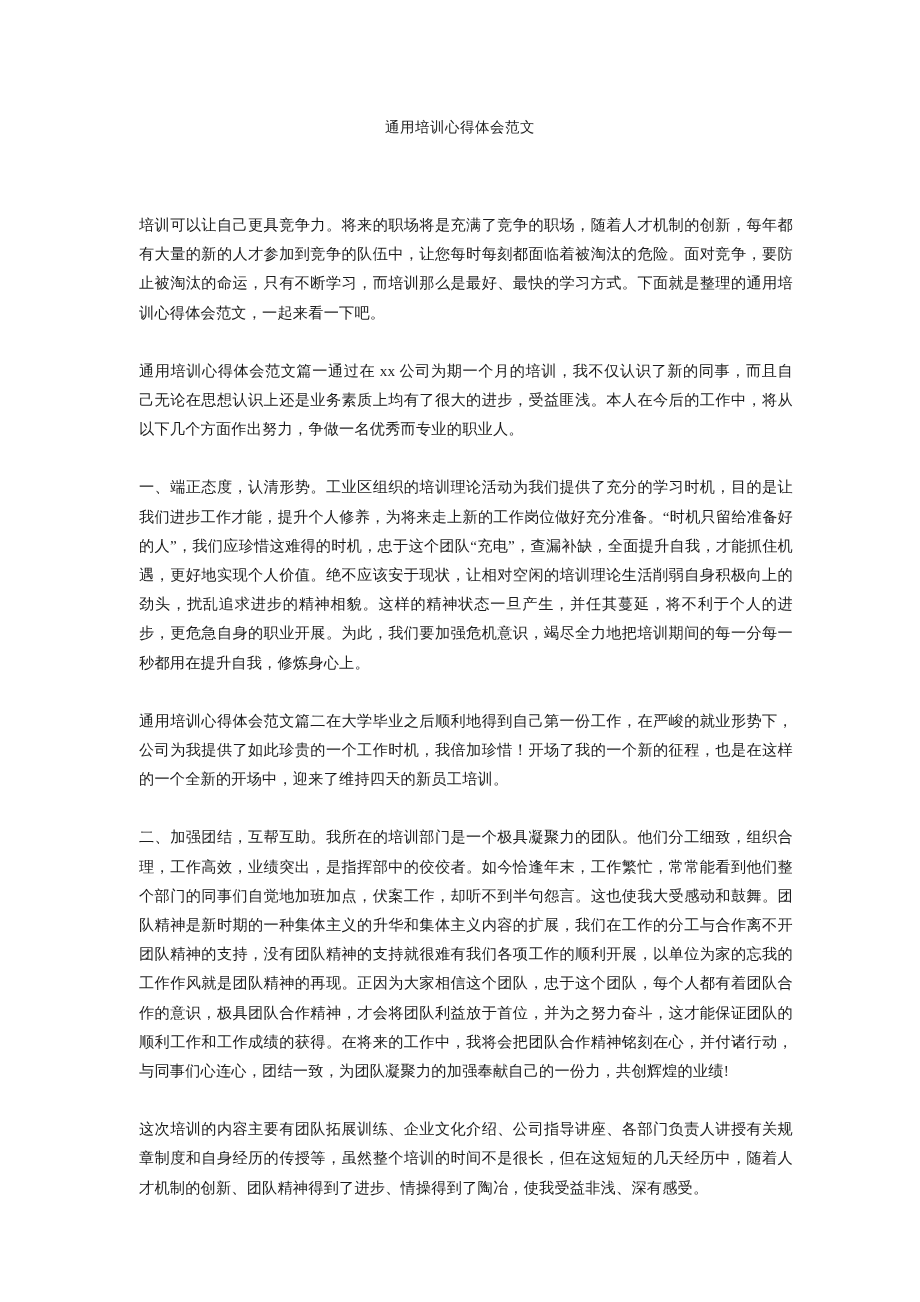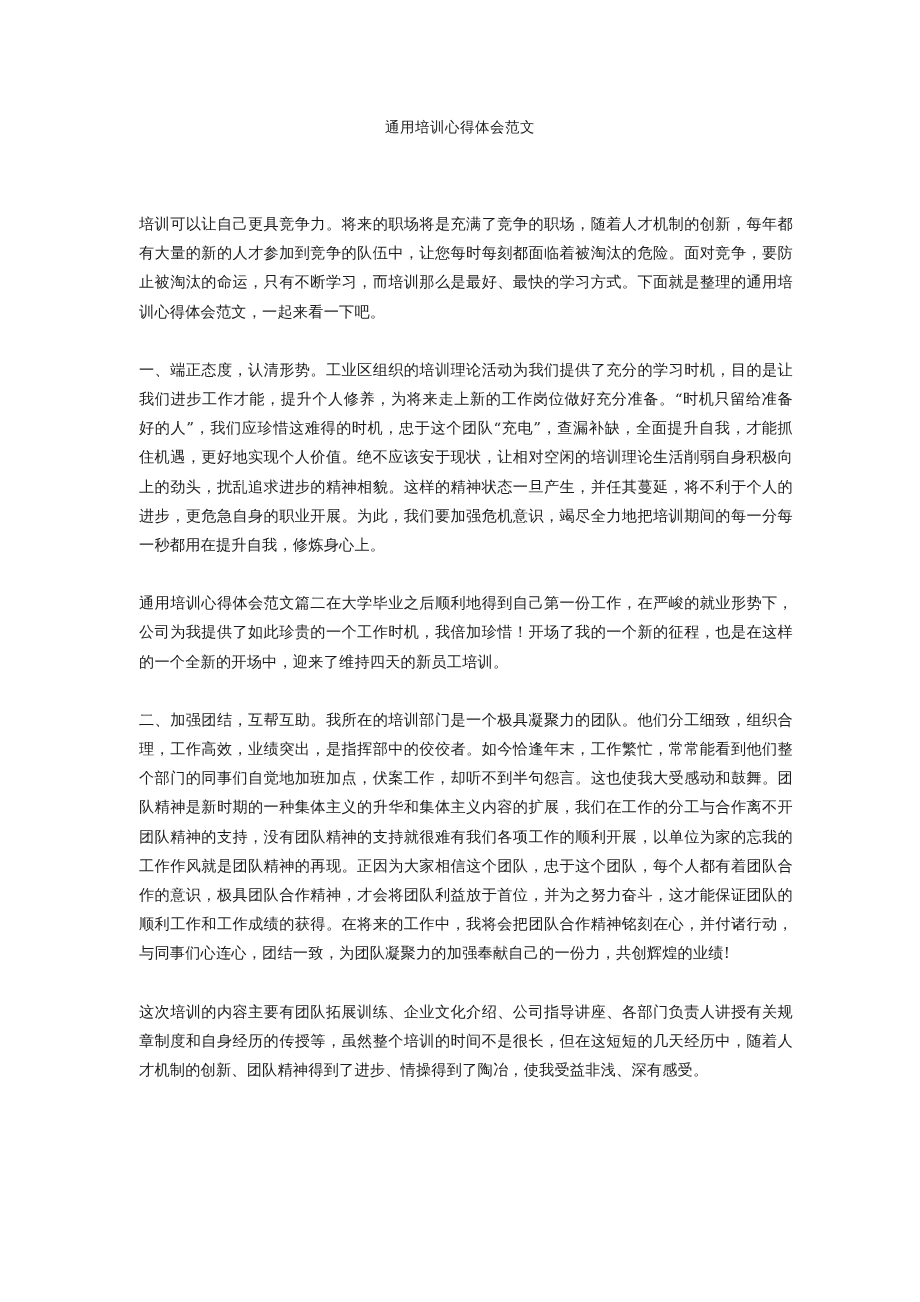--- a/index.html
+++ b/index.html
@@ -31,37 +31,39 @@
     font-size: 14.5px;
     line-height: 20px;
     letter-spacing: 0.5px;
     color: #222;
   }
   .body-text {
     position: absolute;
     left: 139px;
     top: 210px;
     width: 654px;
+    font-family: Liberation Serif, serif;
   }
   .para {
     margin: 0 0 29px 0;
     font-size: 15.2px;
     line-height: 29.2px;
     text-align: justify;
     text-justify: inter-character;
     letter-spacing: 0.2px;
     color: #1c1c1c;
   }
 </style>
 </head>
 <body>
 
 <div class="page">
   <div class="doc-title">通用培训心得体会范文</div>
 
   <div class="body-text">
     <p class="para">培训可以让自己更具竞争力。将来的职场将是充满了竞争的职场，随着人才机制的创新，每年都有大量的新的人才参加到竞争的队伍中，让您每时每刻都面临着被淘汰的危险。面对竞争，要防止被淘汰的命运，只有不断学习，而培训那么是最好、最快的学习方式。下面就是整理的通用培训心得体会范文，一起来看一下吧。</p>
+    <p class="para">通用培训心得体会范文篇一通过在 xx 公司为期一个月的培训，我不仅认识了新的同事，而且自己无论在思想认识上还是业务素质上均有了很大的进步，受益匪浅。本人在今后的工作中，将从以下几个方面作出努力，争做一名优秀而专业的职业人。</p>
     <p class="para">一、端正态度，认清形势。工业区组织的培训理论活动为我们提供了充分的学习时机，目的是让我们进步工作才能，提升个人修养，为将来走上新的工作岗位做好充分准备。“时机只留给准备好的人”，我们应珍惜这难得的时机，忠于这个团队“充电”，查漏补缺，全面提升自我，才能抓住机遇，更好地实现个人价值。绝不应该安于现状，让相对空闲的培训理论生活削弱自身积极向上的劲头，扰乱追求进步的精神相貌。这样的精神状态一旦产生，并任其蔓延，将不利于个人的进步，更危急自身的职业开展。为此，我们要加强危机意识，竭尽全力地把培训期间的每一分每一秒都用在提升自我，修炼身心上。</p>
     <p class="para">通用培训心得体会范文篇二在大学毕业之后顺利地得到自己第一份工作，在严峻的就业形势下，公司为我提供了如此珍贵的一个工作时机，我倍加珍惜！开场了我的一个新的征程，也是在这样的一个全新的开场中，迎来了维持四天的新员工培训。</p>
     <p class="para">二、加强团结，互帮互助。我所在的培训部门是一个极具凝聚力的团队。他们分工细致，组织合理，工作高效，业绩突出，是指挥部中的佼佼者。如今恰逢年末，工作繁忙，常常能看到他们整个部门的同事们自觉地加班加点，伏案工作，却听不到半句怨言。这也使我大受感动和鼓舞。团队精神是新时期的一种集体主义的升华和集体主义内容的扩展，我们在工作的分工与合作离不开团队精神的支持，没有团队精神的支持就很难有我们各项工作的顺利开展，以单位为家的忘我的工作作风就是团队精神的再现。正因为大家相信这个团队，忠于这个团队，每个人都有着团队合作的意识，极具团队合作精神，才会将团队利益放于首位，并为之努力奋斗，这才能保证团队的顺利工作和工作成绩的获得。在将来的工作中，我将会把团队合作精神铭刻在心，并付诸行动，与同事们心连心，团结一致，为团队凝聚力的加强奉献自己的一份力，共创辉煌的业绩!</p>
     <p class="para">这次培训的内容主要有团队拓展训练、企业文化介绍、公司指导讲座、各部门负责人讲授有关规章制度和自身经历的传授等，虽然整个培训的时间不是很长，但在这短短的几天经历中，随着人才机制的创新、团队精神得到了进步、情操得到了陶冶，使我受益非浅、深有感受。</p>
   </div>
 </div>
 
 </body></html>

